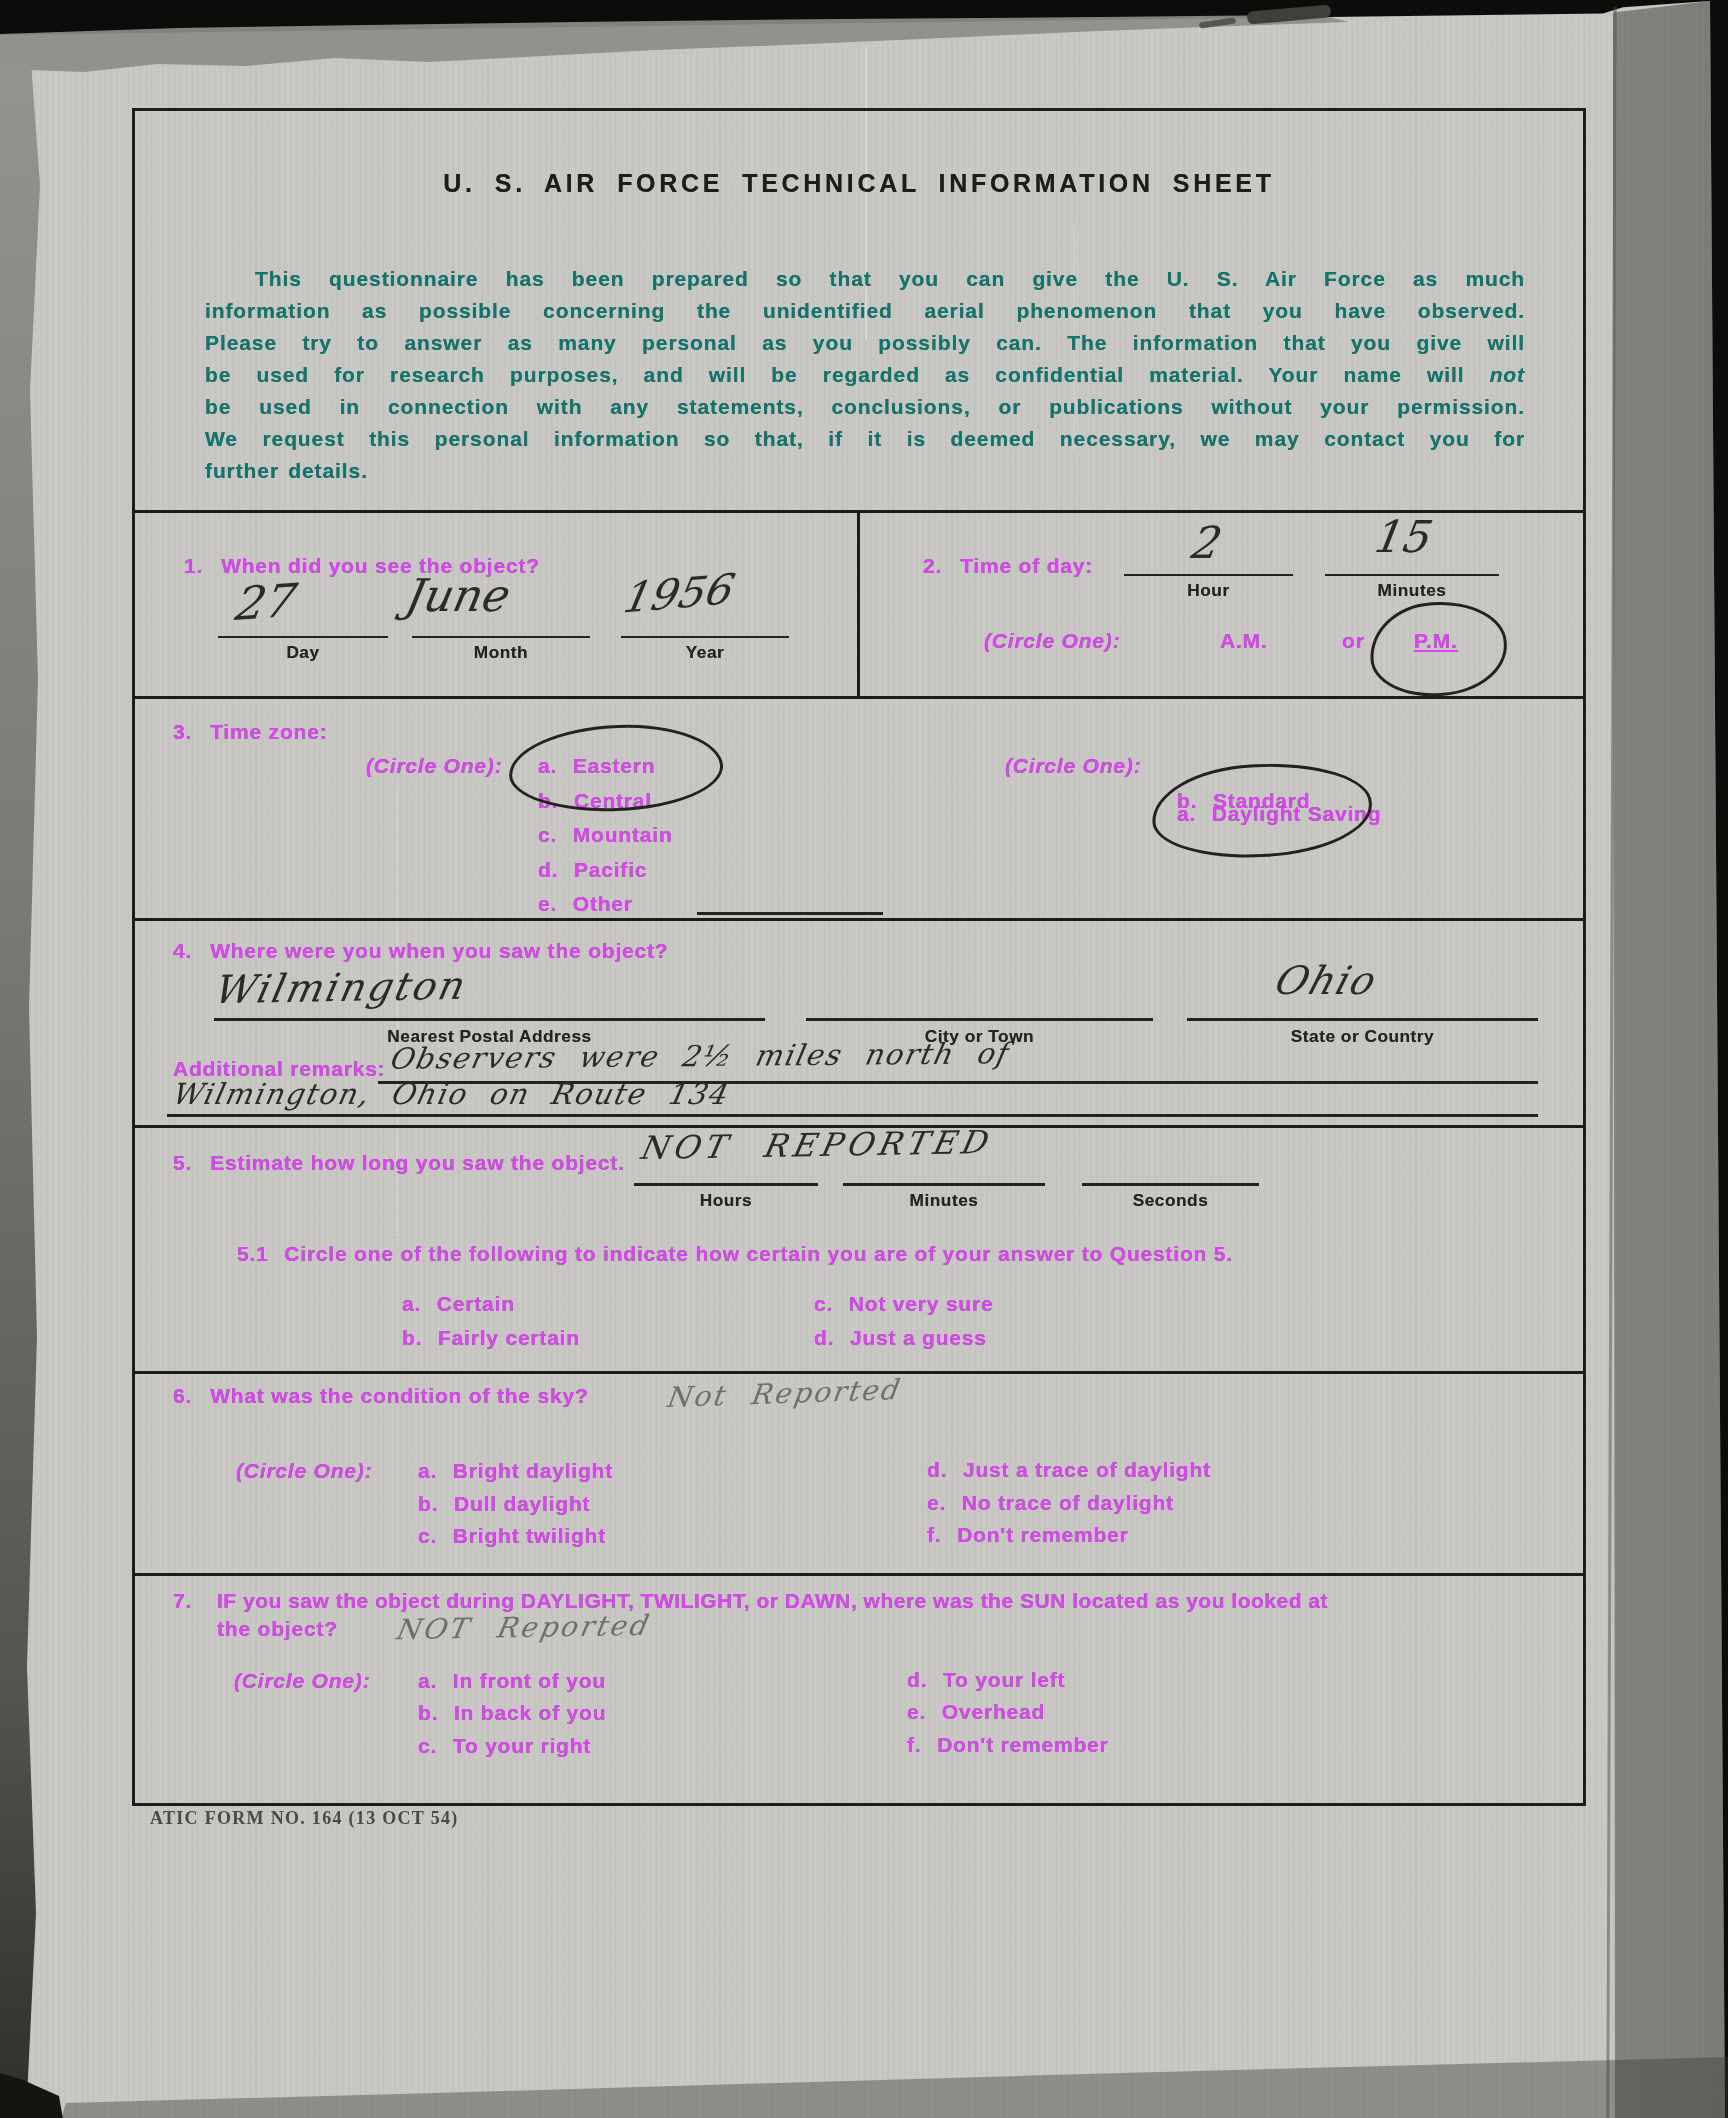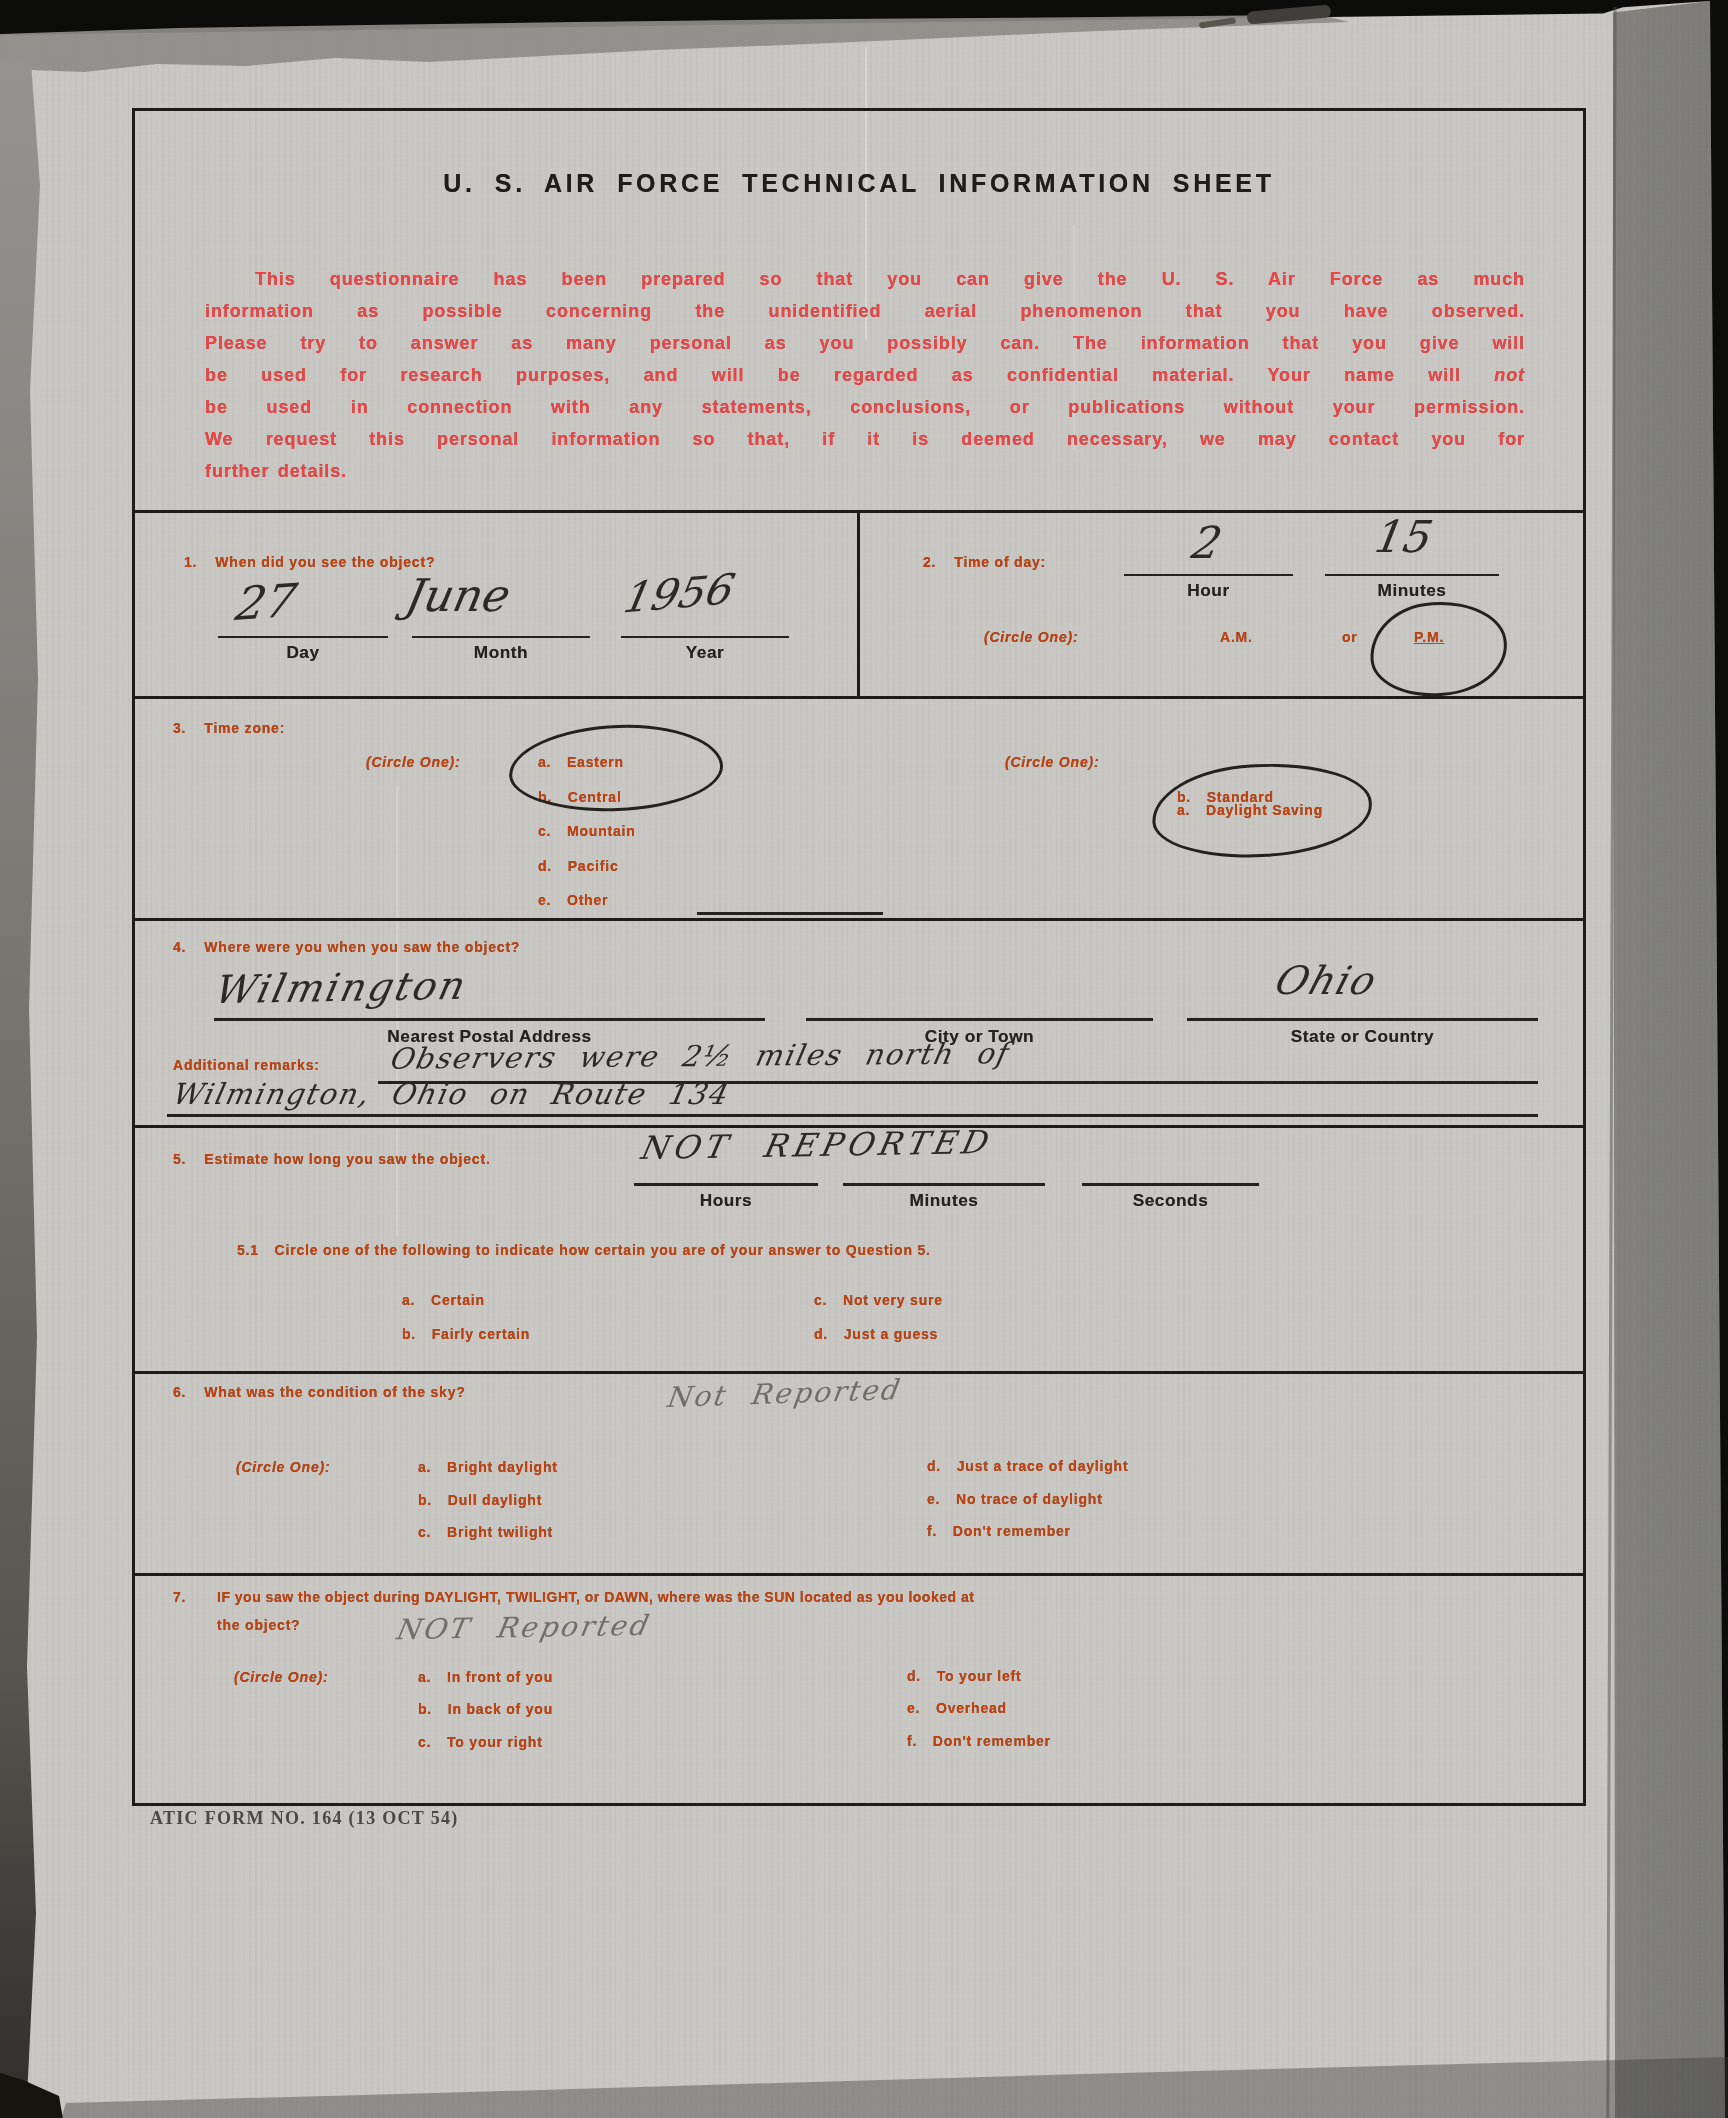--- a/index.html
+++ b/index.html
@@ -42,29 +42,29 @@
   .smudge{position:absolute;background:#403f3b;border-radius:6.3px;}
   .scratch{position:absolute;width:1.6px;background:rgba(255,255,255,.33);}
   
   .form-border{
     position:absolute;left:132px;top:108px;width:1454px;height:1698px;
     border:3.1px solid #1d1c18;box-sizing:border-box;
   }
   .hdiv{position:absolute;left:132px;width:1454px;height:2.6px;background:#1d1c18;}
   .vdiv{position:absolute;left:857px;top:510px;width:2.6px;height:189px;background:#1d1c18;}
   
-  .t{position:absolute;font-weight:700;font-size:14px;color:#c2410c;letter-spacing:0.8px;white-space:nowrap;text-shadow:0 0 0.5px rgba(33,31,27,.6);}
+  .t{position:absolute;font-weight:700;font-size:21px;color:#d946ef;letter-spacing:0.8px;white-space:nowrap;text-shadow:0 0 0.5px rgba(33,31,27,.6);}
   .it{font-style:italic;}
   .tl{position:absolute;font-weight:700;font-size:17.3px;color:#25231f;text-align:center;letter-spacing:0.5px;white-space:nowrap;text-shadow:0 0 0.5px rgba(33,31,27,.55);}
   .title{
     position:absolute;left:132px;top:169px;width:1454px;text-align:center;
     font-weight:700;font-size:25px;letter-spacing:3.7px;word-spacing:8.4px;color:#1e1d19;
     text-shadow:0 0 0.5px rgba(30,29,25,.7);white-space:nowrap;
   }
-  .intro{position:absolute;left:205px;top:263px;width:1320px;font-weight:700;font-size:18px;line-height:32px;color:#ef4444;letter-spacing:0.9px;word-spacing:2.6px;text-shadow:0 0 0.5px rgba(33,31,27,.55);}
+  .intro{position:absolute;left:205px;top:263px;width:1320px;font-weight:700;font-size:21px;line-height:32px;color:#0f766e;letter-spacing:0.9px;word-spacing:2.6px;text-shadow:0 0 0.5px rgba(33,31,27,.55);}
   .intro .jl{text-align:justify;text-align-last:justify;}
   .intro .first{padding-left:50px;}
   .opt .ol{margin-left:15.7px;text-align:center;}
   
   .line{position:absolute;height:2.1px;background:#23221e;box-shadow:0 0 0.5px #23221e;}
   .hw{position:absolute;font-family:"DejaVu Serif",serif;font-style:italic;color:#2c2a24;white-space:nowrap;}
   .hwp{position:absolute;font-family:"DejaVu Serif",serif;font-style:italic;color:#6f6e67;white-space:nowrap;}
   .circle-mark{position:absolute;border:3.1px solid #23221e;border-radius:47% 53% 50% 50%/58% 48% 52% 44%;}
   .footer-text{position:absolute;font-family:"Liberation Serif",serif;font-weight:700;font-size:18px;letter-spacing:1.3px;color:#4a4943;white-space:nowrap;}
 </style>

